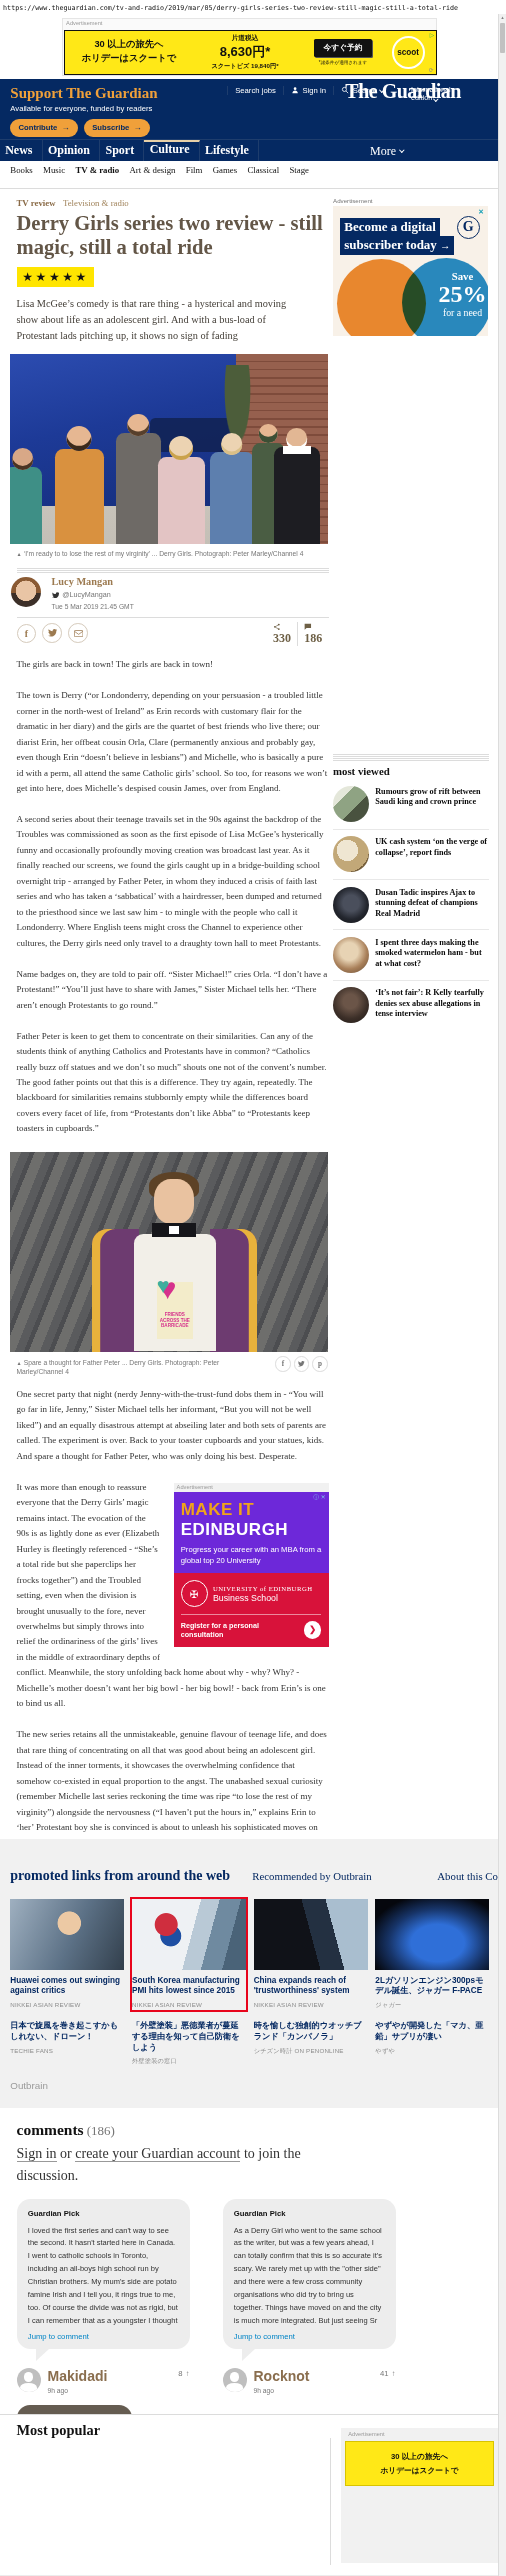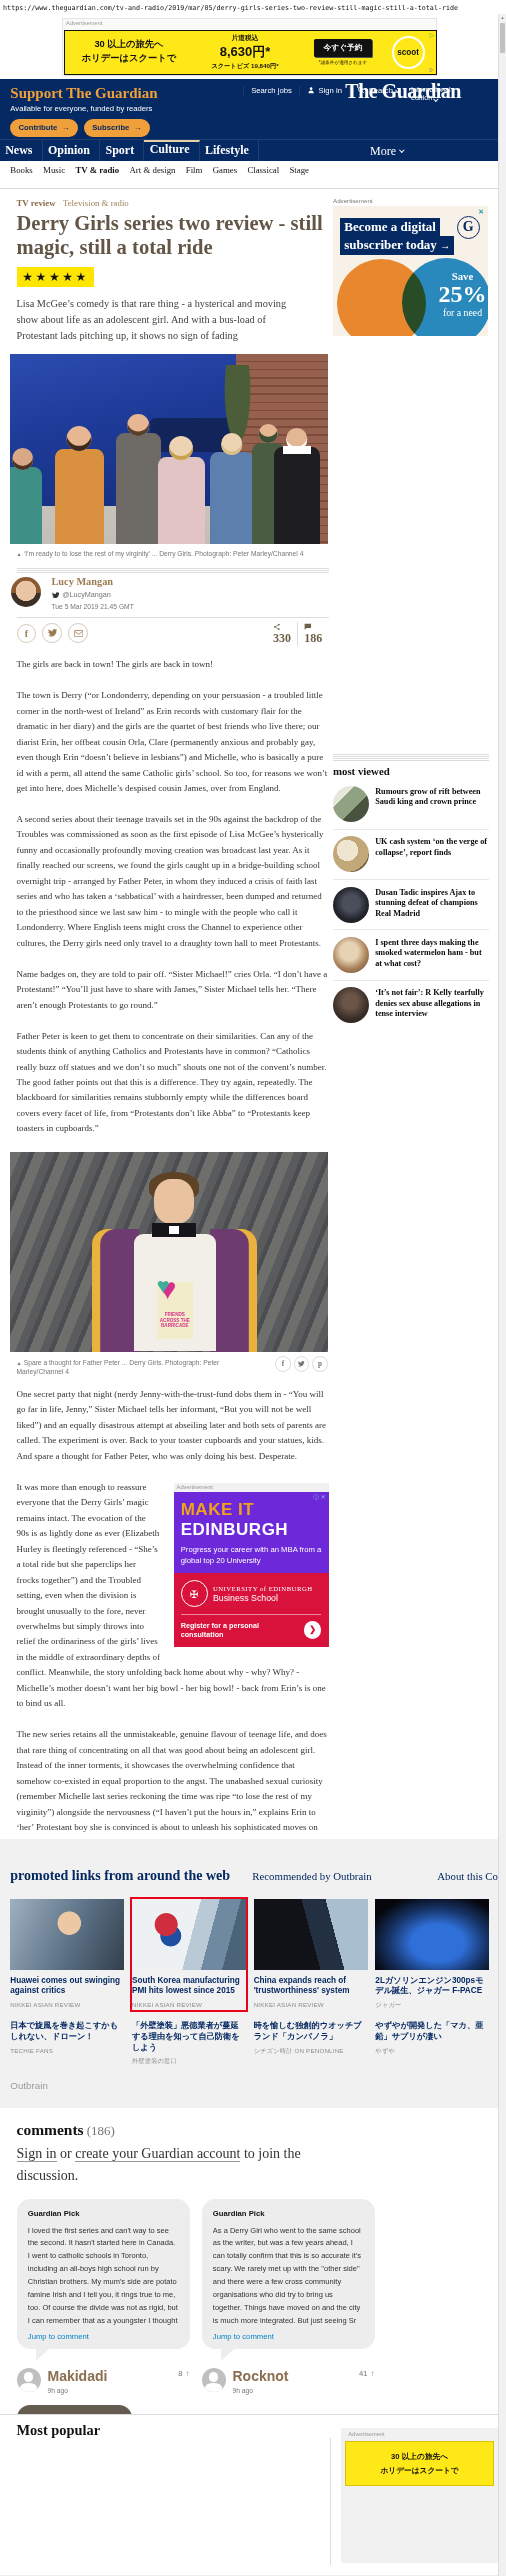--- a/index.html
+++ b/index.html
@@ -25,21 +25,21 @@
 .scoot-logo{width:33px;height:33px;border-radius:50%;background:#ffe817;border:2.1px solid #fff;display:flex;align-items:center;justify-content:center;font-weight:bold;font-size:8.2px;color:#111;margin-left:2.1px}
 .adchoice{position:absolute;right:1.5px;top:1px;color:#2bb24c;font-size:5.7px}
 .adreload{position:absolute;right:2.1px;bottom:1px;color:#888;font-size:5.7px}
 
 .header{height:82px;background:#052962;position:relative;color:#fff}
 .support-ttl{position:absolute;left:10.3px;top:6.2px;font-family:"Liberation Serif",serif;font-weight:bold;font-size:15px;color:#f0a03a}
 .support-sub{position:absolute;left:10.3px;top:25px;font-size:7.7px;color:#fff}
 .hdr-btns{position:absolute;left:10.3px;top:40px;display:flex;gap:6.2px}
 .pill-orange{display:inline-flex;align-items:center;gap:4.1px;background:#f0a03a;color:#052962;font-weight:bold;font-size:7.7px;border-radius:10.3px;padding:4.6px 8.2px;border:none;cursor:pointer}
 .arrow-nv{font-size:8.2px;font-weight:bold}
-.hdr-links{position:absolute;left:243px;top:7.2px;display:flex;align-items:flex-start;font-size:7.7px}
+.hdr-links{position:absolute;left:227px;top:7.2px;display:flex;align-items:flex-start;font-size:7.7px}
 .hdr-link{padding:0 7.2px;border-left:0.5px solid #1e3d6d;display:flex;align-items:center;gap:3.1px;cursor:pointer}
 .chev{display:inline-block;width:3.6px;height:3.6px;border-right:0.8px solid #fff;border-bottom:0.8px solid #fff;transform:rotate(45deg);margin-top:-1.5px}
 .logo{position:absolute;right:45px;top:3.1px;width:139px;text-align:right;font-family:"Liberation Serif",serif;font-weight:bold;color:#fff;font-size:20px;line-height:.92;letter-spacing:-0.5px}
 .edition{position:absolute;right:43px;top:7.2px;width:52px;font-size:7.2px;line-height:1.2;text-align:left}
 .edition .chev{margin-left:2.1px}
 .mainnav{position:absolute;left:0;right:0;bottom:0;height:21.6px;display:flex;border-top:0.5px solid #1e3d6d}
 .nav-item{font-family:"Liberation Serif",serif;font-weight:bold;font-size:12px;color:#fff;padding:2.6px 9.3px 0 5.2px;border-right:0.5px solid #1e3d6d;cursor:pointer;height:21.6px}
 .nav-item[data-active="true"]{border-top:2.1px solid #e7d0a8;padding-top:0.5px}
 .nav-more{font-family:"Liberation Serif",serif;font-size:12px;color:#fff;padding:2.6px 9.3px 0 7.2px;cursor:pointer;display:flex;gap:4.1px;align-items:center}
 
@@ -171,21 +171,21 @@
 [data-img="korea"]{background:radial-gradient(circle at 30% 36%,#cf2e3e 0 12%,rgba(0,0,0,0) 13%),radial-gradient(circle at 34% 52%,#1e4fa3 0 12%,rgba(0,0,0,0) 13%),linear-gradient(105deg,#eef1f4 0 52%,#b9c9d6 52% 66%,#6f8aa0 66% 82%,#4a6378 82%)}
 [data-img="china"]{background:linear-gradient(75deg,#101218 0 50%,#233041 50% 68%,#a9becf 68%)}
 [data-img="jaguar"]{background:radial-gradient(ellipse at 55% 62%,#2f6fd8 0 30%,#173468 55%,#05070d 80%)}
 .outbrain{margin-top:2.1px;font-size:9.8px;color:#9b9b9b}
 
 .comments{height:306px;background:#fff;padding:13.4px 16.5px 0;position:relative}
 .cm-title{font-family:"Liberation Serif",serif;font-weight:bold;font-size:15.5px;color:#121212}
 .cm-count{font-family:"Liberation Serif",serif;font-size:13px;color:#767676;font-weight:normal;margin-left:3.1px}
 .cm-signin{margin-top:4.1px;font-family:"Liberation Serif",serif;font-size:14px;line-height:1.6;color:#333;width:289px}
 .cm-link{cursor:pointer;border-bottom:0.5px solid #999}
-.cm-row{margin-top:11.3px;display:flex;gap:12px}
+.cm-row{margin-top:11.3px;display:flex;gap:33px}
 .cm-col{width:173px}
 .bubble{background:#ededed;border-radius:13.4px;padding:10.3px 11.3px 8.2px;position:relative;height:150px;overflow:hidden}
 .bubble::after{content:"";position:absolute;left:19.6px;bottom:-0.5px}
 .tail{width:0;height:0;border-top:12.4px solid #ededed;border-right:13.4px solid transparent;margin-left:19.6px}
 .pick{font-weight:bold;font-size:7.7px;color:#121212}
 .cm-text{margin-top:6.2px;font-size:7.5px;line-height:1.72;color:#333;height:103px;overflow:hidden}
 .jump{margin-top:4.1px;display:inline-block;font-size:7.7px;color:#0084c6;cursor:pointer}
 .cm-meta{margin-top:7.2px;position:relative;padding-left:31px;height:27px}
 .cm-av{position:absolute;left:0;top:0;width:24px;height:24px;border-radius:50%;background:#bfbfbf;overflow:hidden}
 .cm-av::before{content:"";position:absolute;left:7.2px;top:4.1px;width:9.3px;height:9.3px;border-radius:50%;background:#fff}

